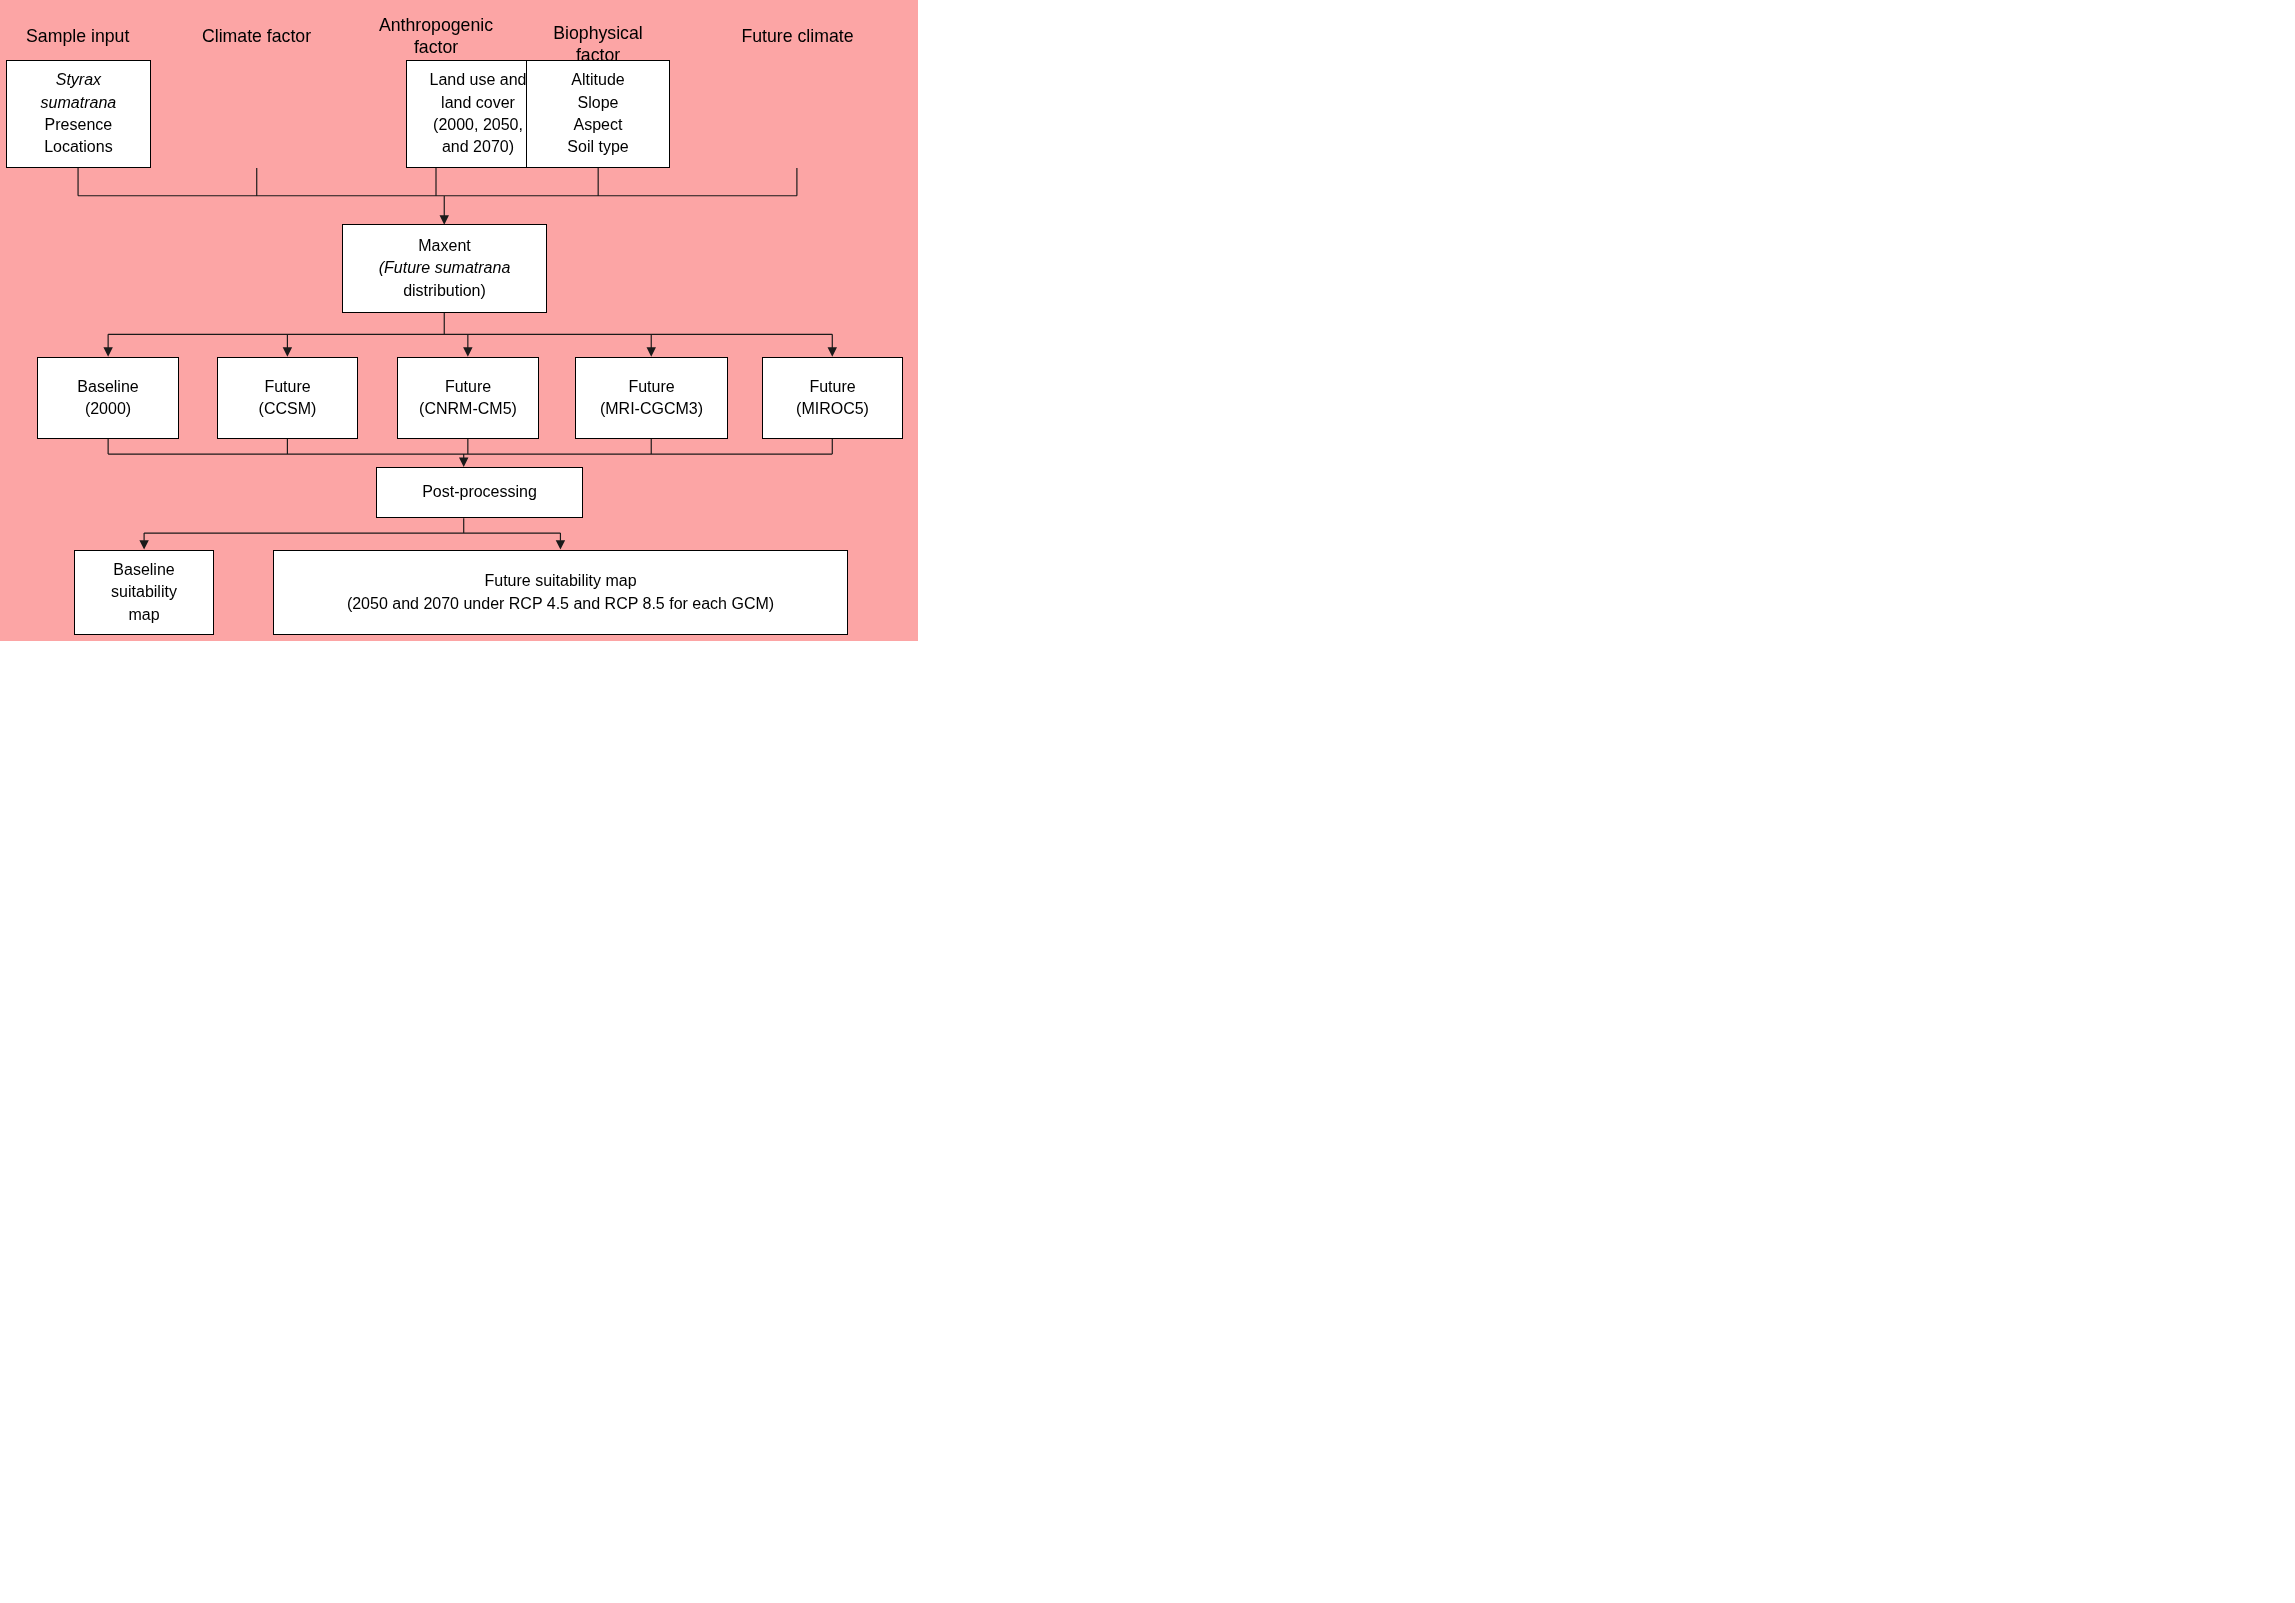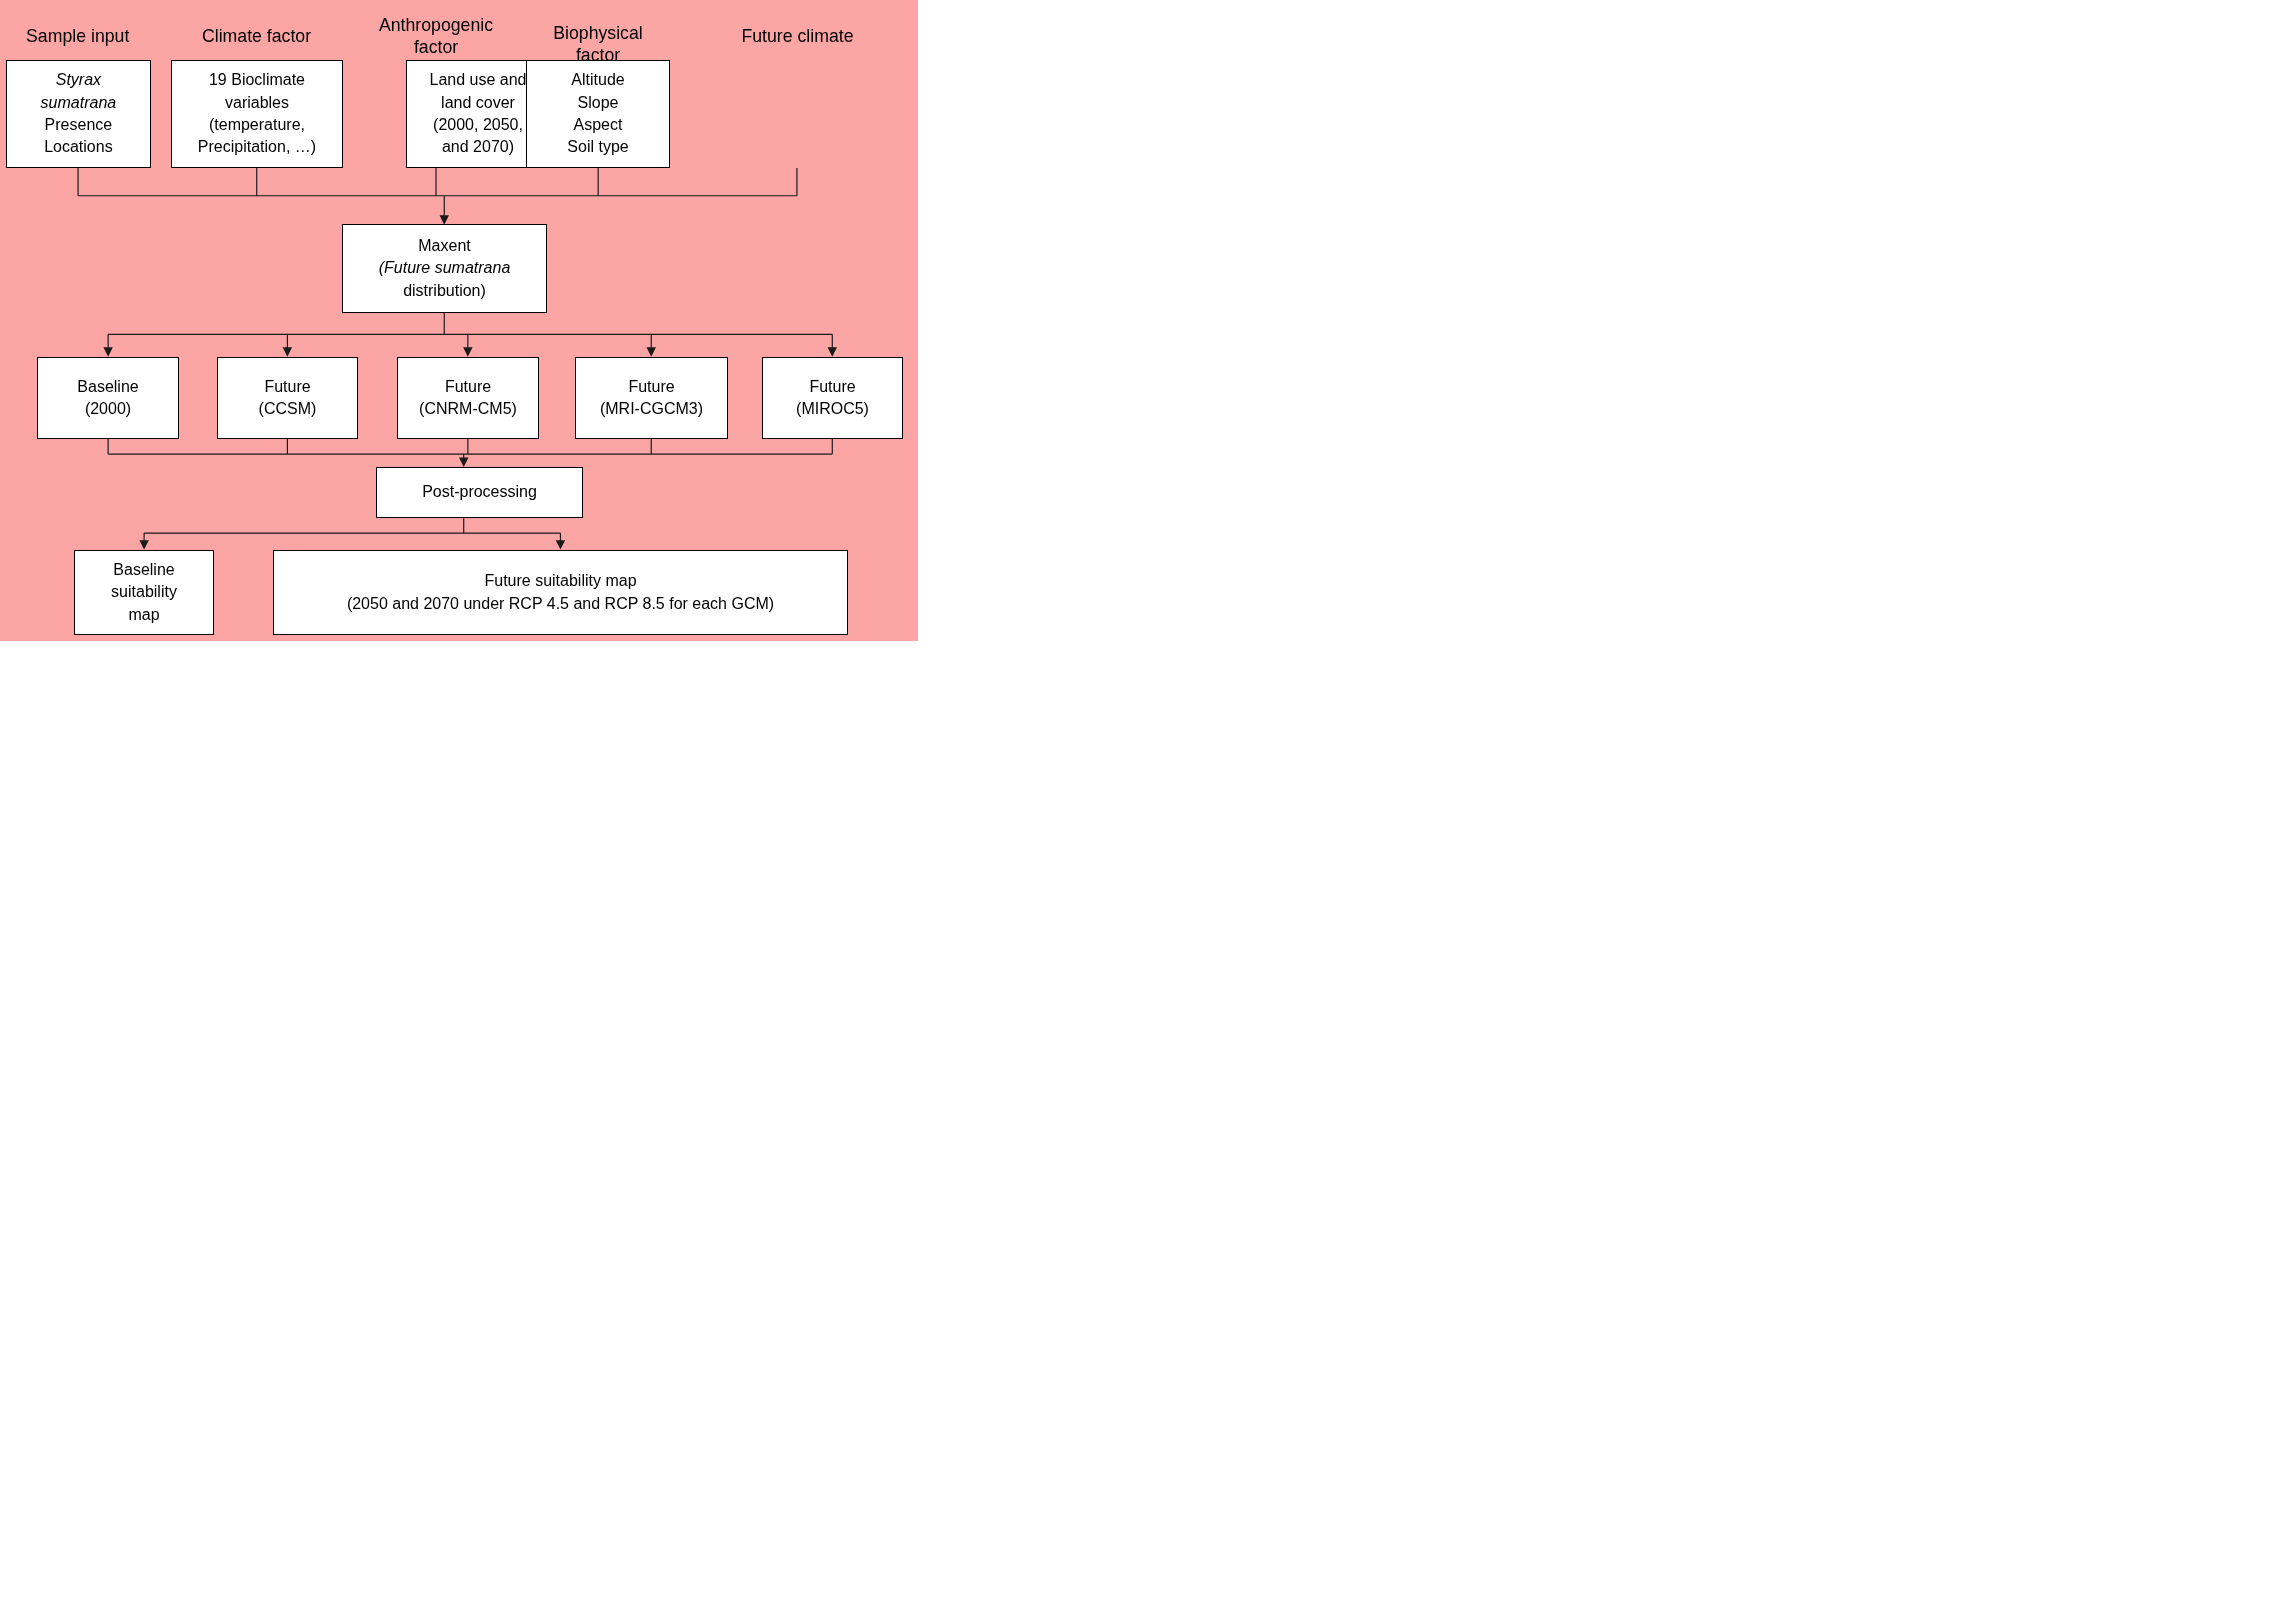--- a/index.html
+++ b/index.html
@@ -72,26 +72,20 @@
   <div class="hdr" style="left:536px; top:21px; width:124px; height:46px;">Biophysical factor</div>
   <div class="hdr" style="left:721px; top:13px; width:153px; height:46px;">Future climate</div>
 
   <div class="box" style="left:5.9px; top:60px; width:145px; height:108px;">
     <div class="line italic">Styrax</div>
     <div class="line italic">sumatrana</div>
     <div class="line">Presence</div>
     <div class="line">Locations</div>
   </div>
 
-  <div class="box" style="left:171px; top:60px; width:172px; height:108px;">
-    <div class="line">19 Bioclimate</div>
-    <div class="line">variables</div>
-    <div class="line">(temperature,</div>
-    <div class="line">Precipitation, …)</div>
-  </div>
 
   <div class="box" style="left:364px; top:60px; width:144px; height:108px;margin-left:42px;">
     <div class="line">Land use and</div>
     <div class="line">land cover</div>
     <div class="line">(2000, 2050,</div>
     <div class="line">and 2070)</div>
   </div>
 
   <div class="box" style="left:526px; top:60px; width:144px; height:108px;">
     <div class="line">Altitude</div>

